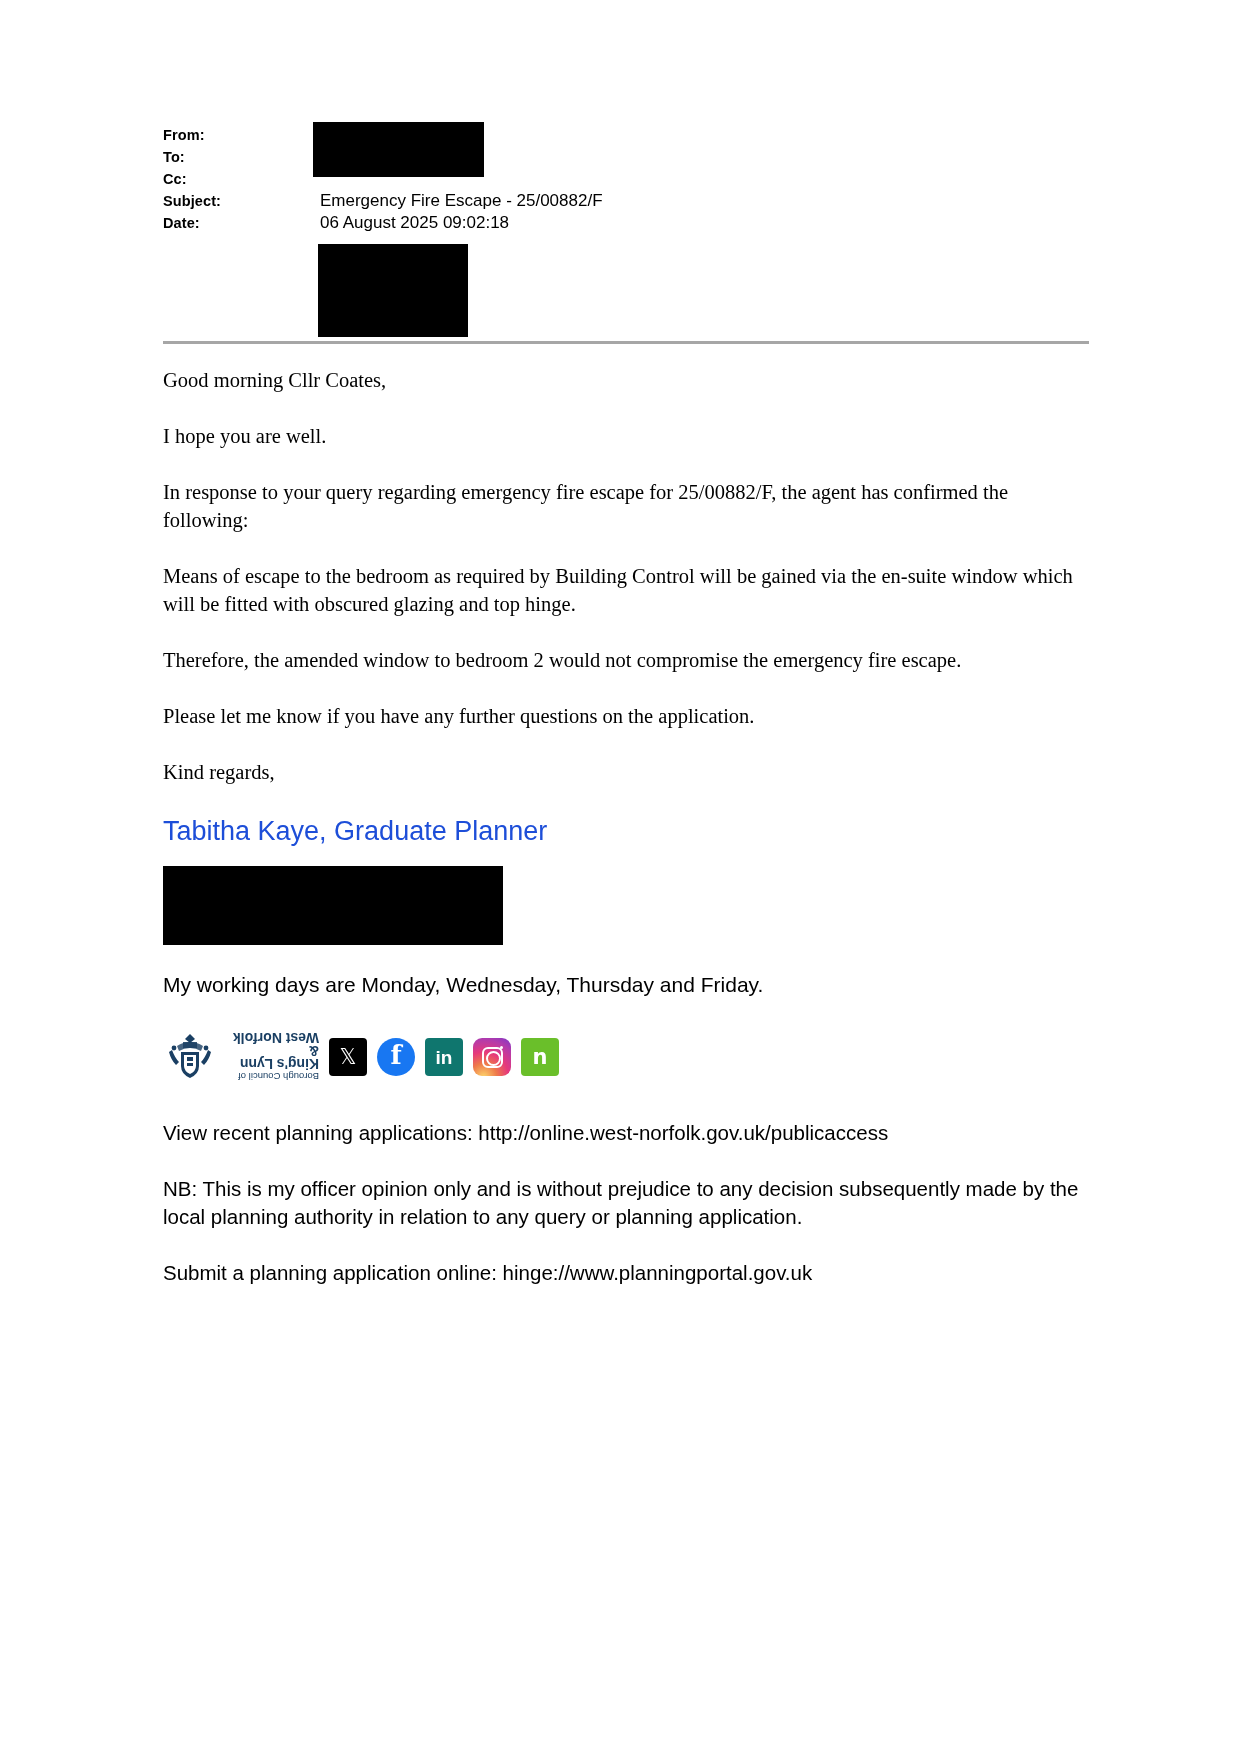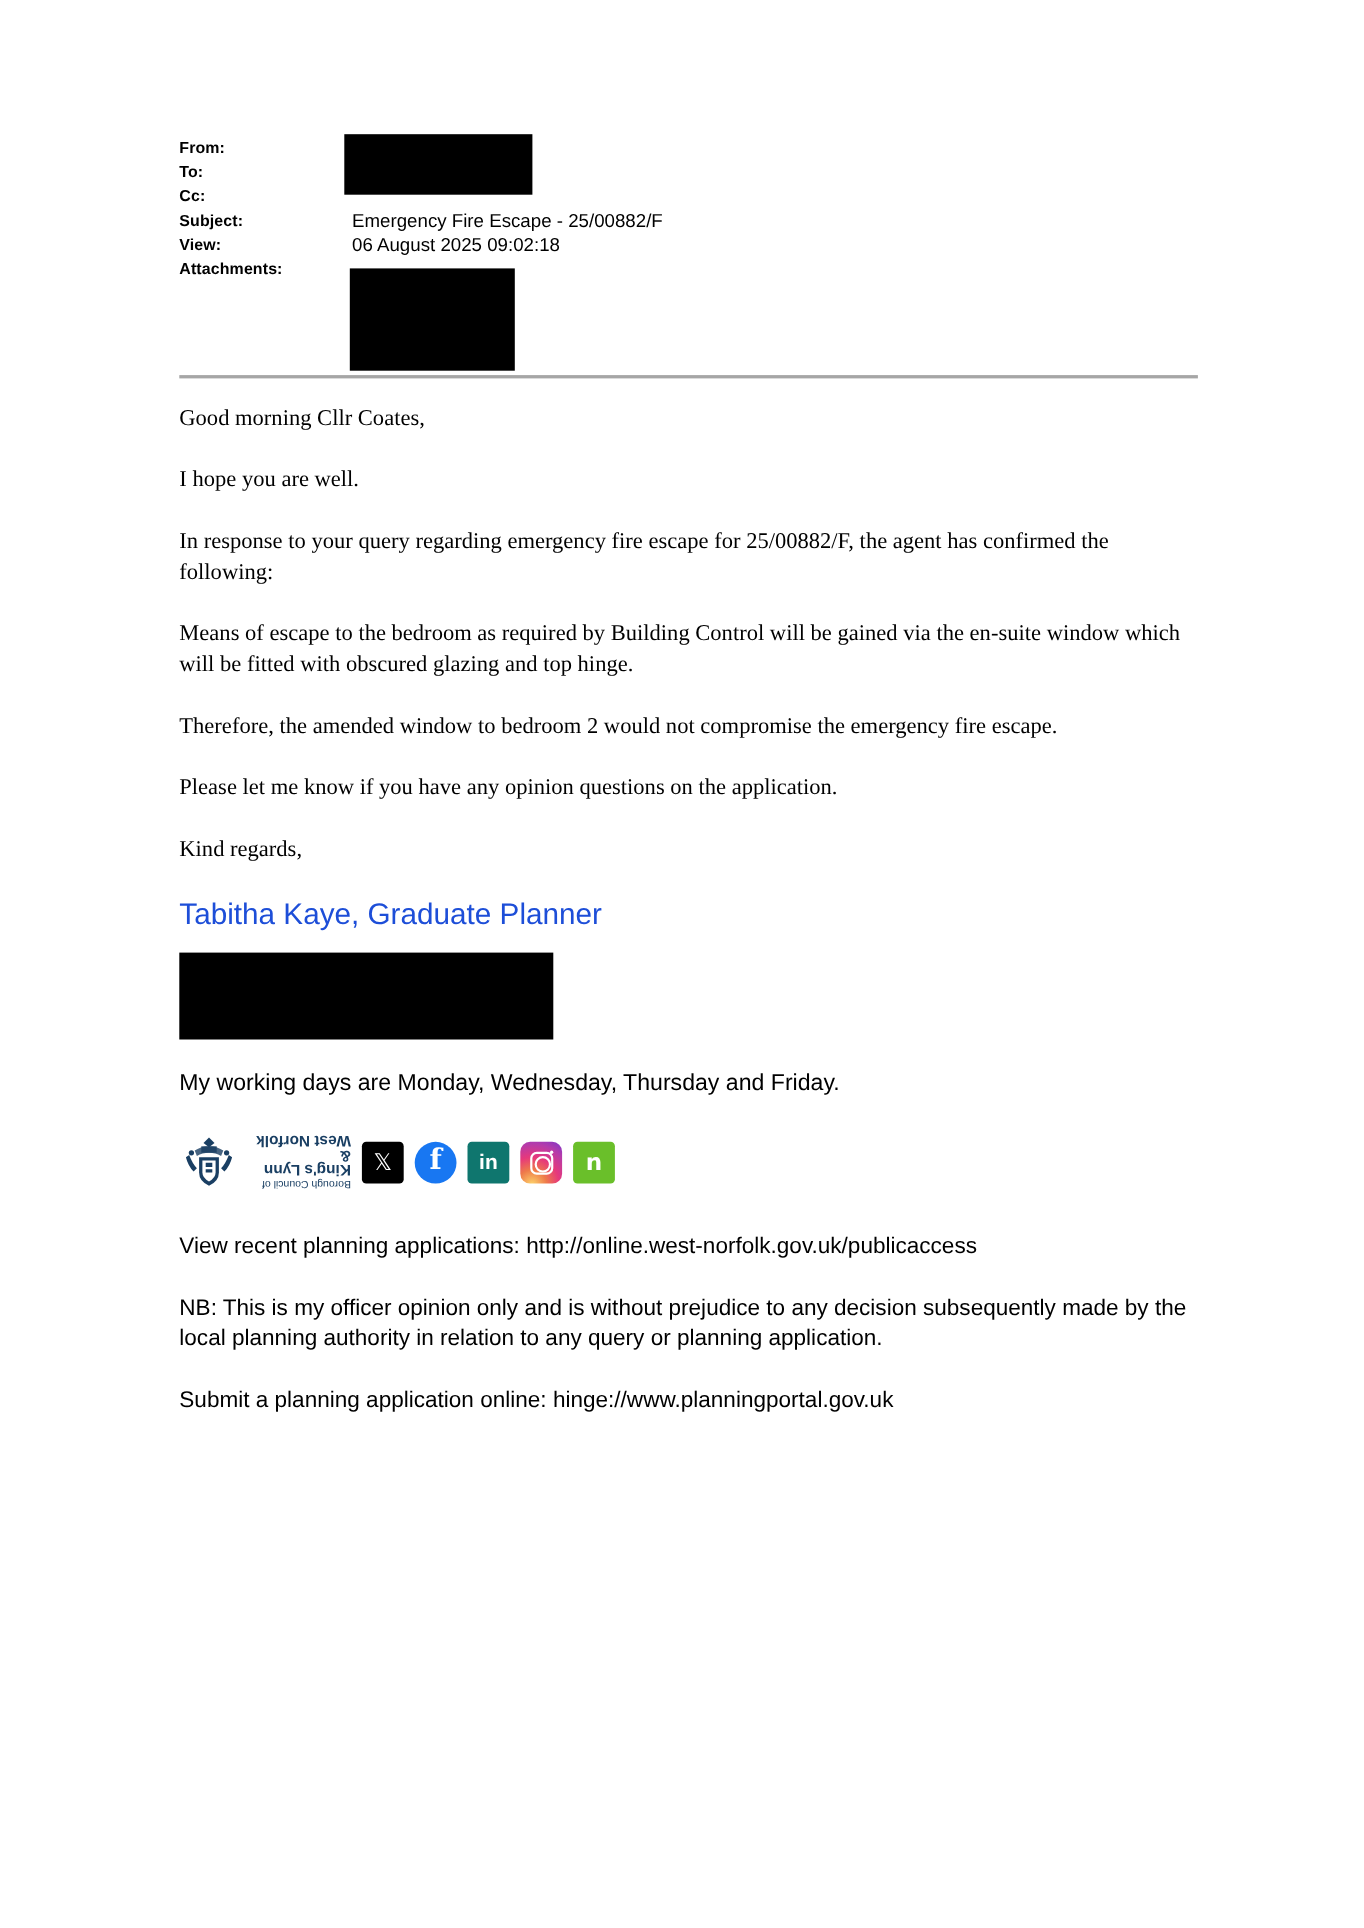--- a/index.html
+++ b/index.html
@@ -192,41 +192,37 @@
     </div>
     <div class="hdr-row">
       <div class="hdr-label">Cc:</div>
       <div class="hdr-value"></div>
     </div>
     <div class="hdr-row">
       <div class="hdr-label">Subject:</div>
       <div class="hdr-value">Emergency Fire Escape - 25/00882/F</div>
     </div>
     <div class="hdr-row">
-      <div class="hdr-label">View:</div>
+      <div class="hdr-label">Date:</div>
       <div class="hdr-value">06 August 2025 09:02:18</div>
-    </div>
-    <div class="hdr-row">
-      <div class="hdr-label">Attachments:</div>
-      <div class="hdr-value"></div>
     </div>
   </div>
 
   <div class="redact redact-recipients"></div>
   <div class="redact redact-attachments"></div>
 
   <div class="divider"></div>
 
   <div class="body">
     <p class="para">Good morning Cllr Coates,</p>
     <p class="para">I hope you are well.</p>
     <p class="para">In response to your query regarding emergency fire escape for 25/00882/F, the agent has confirmed the following:</p>
     <p class="para">Means of escape to the bedroom as required by Building Control will be gained via the en-suite window which will be fitted with obscured glazing and top hinge.</p>
     <p class="para">Therefore, the amended window to bedroom 2 would not compromise the emergency fire escape.</p>
-    <p class="para">Please let me know if you have any opinion questions on the application.</p>
+    <p class="para">Please let me know if you have any further questions on the application.</p>
     <p class="para">Kind regards,</p>
 
     <div class="signature-name">Tabitha Kaye, Graduate Planner</div>
 
     <div class="redact redact-signature"></div>
 
     <p class="working-days">My working days are Monday, Wednesday, Thursday and Friday.</p>
 
     <div class="brand-row">
       <div class="crest">

